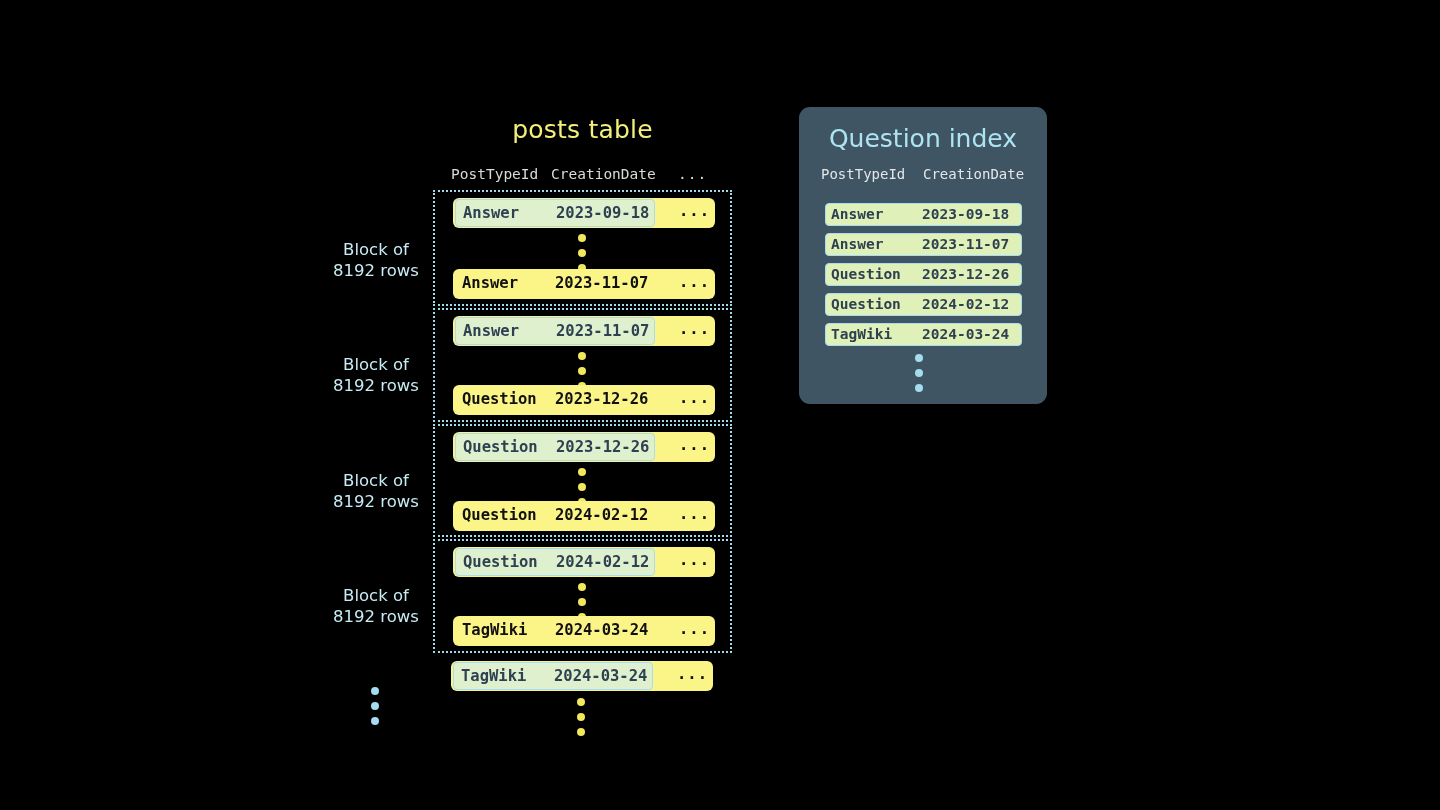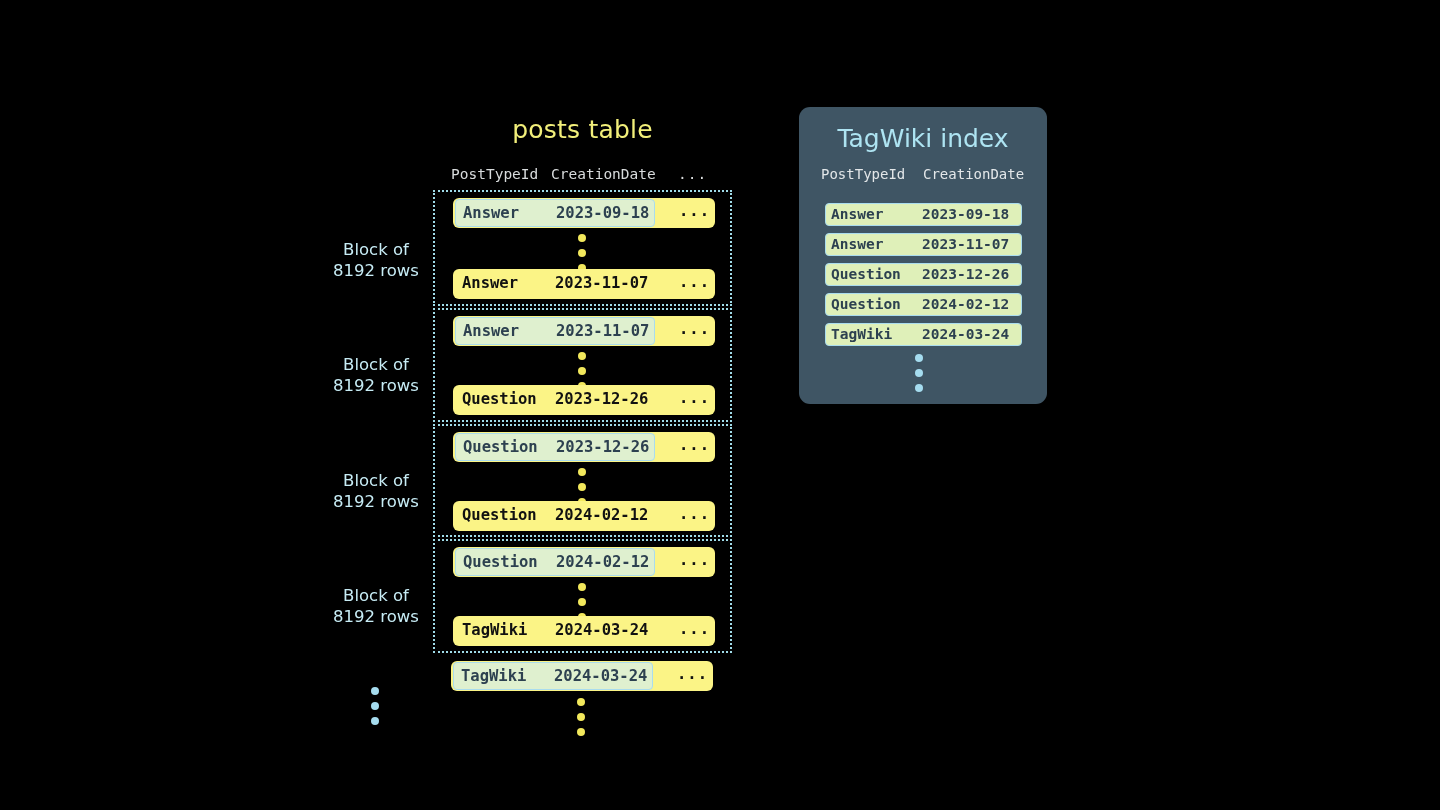--- a/index.html
+++ b/index.html
@@ -331,21 +331,21 @@
       <i></i>
   </div>
 
   <div class="vdots blue" style="left:371px; top:687px;">
     <i></i>
       <i></i>
       <i></i>
   </div>
 
   <div id="primary-index-panel">
-    <div id="primary-index-title">TagWiki index</div>
+    <div id="primary-index-title">Question index</div>
 
     <div id="index-col-headers">
       <span class="h-type">PostTypeId</span>
       <span class="h-date">CreationDate</span>
     </div>
 
     <div class="index-chip" style="top:96px;">
       <span class="c-type">Answer</span>
       <span class="c-date">2023-09-18</span>
     </div>

